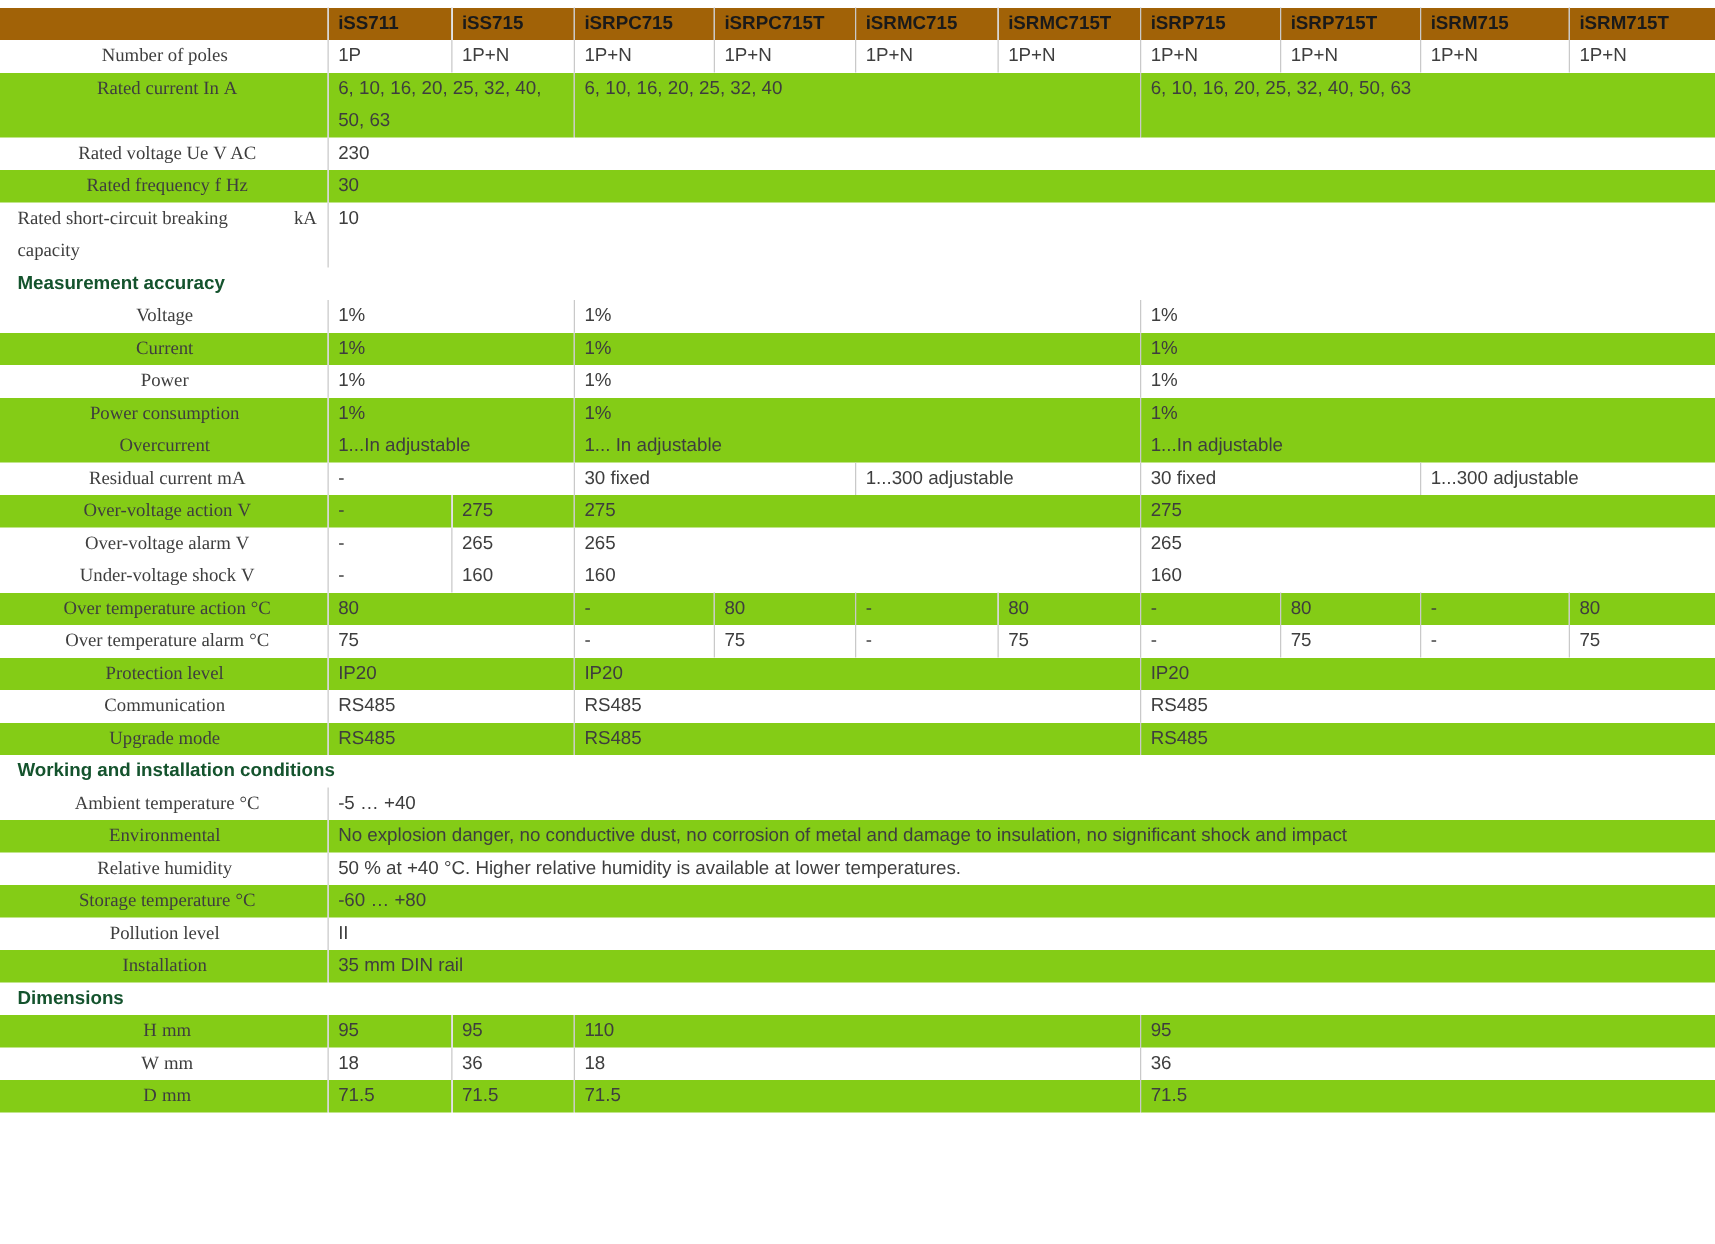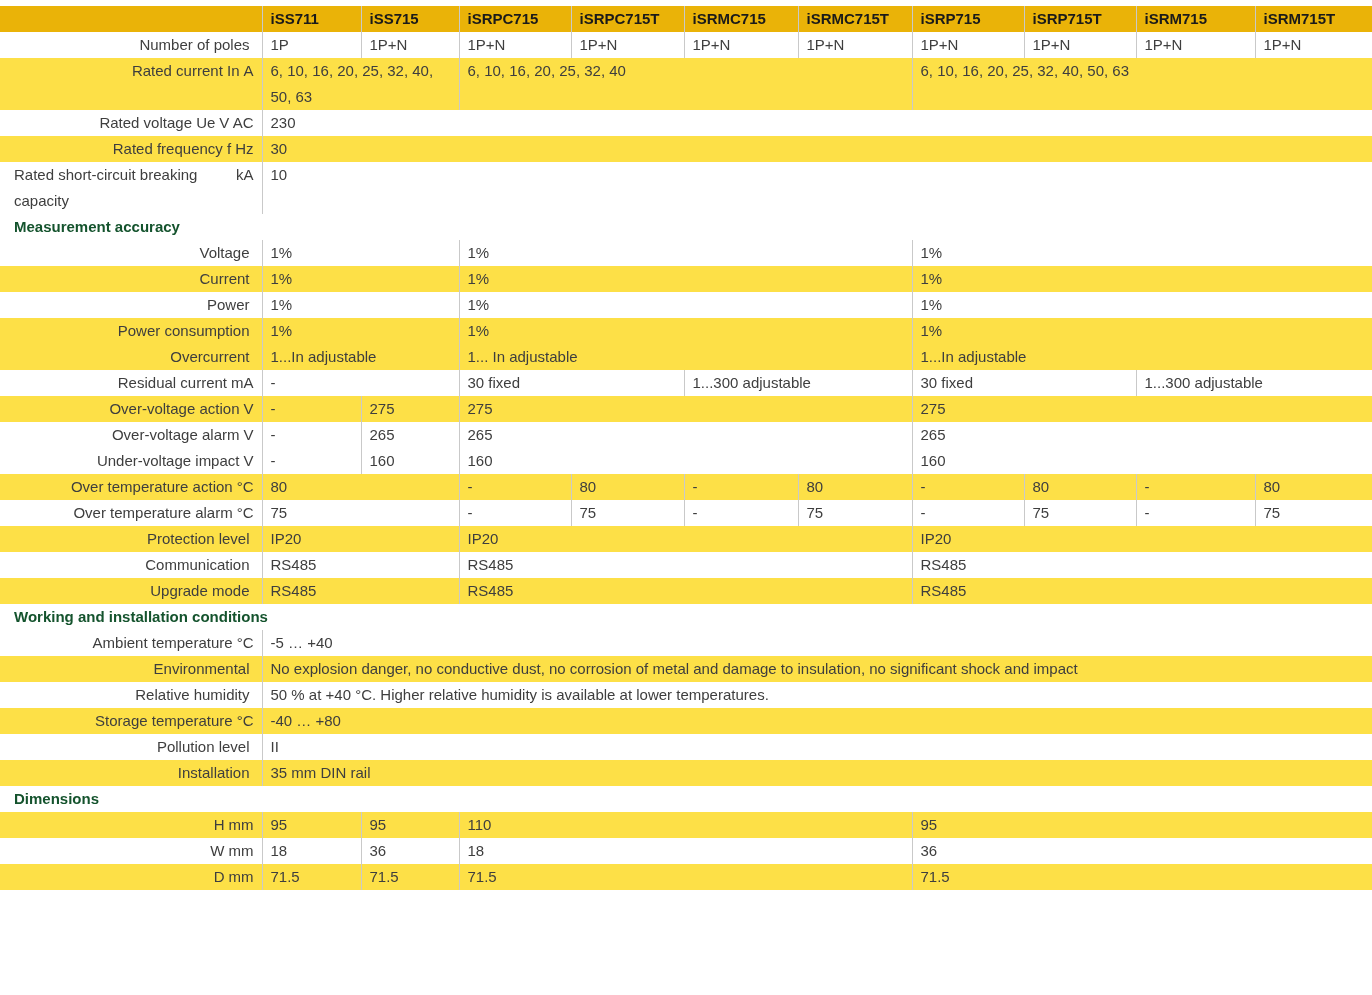--- a/index.html
+++ b/index.html
@@ -17,28 +17,28 @@
     color:#3e3e3e;
   }
   td{
     padding:0 8px;
     line-height:26px;
     vertical-align:top;
     overflow:hidden;
     word-wrap:break-word;
   }
   td + td{border-left:1px solid #c9c9c9;}
-  tr.shade{background:#fde047;}
-  tr.products{background:#eab308;}
+  tr.shade{background:#84cc16;}
+  tr.products{background:#a16207;}
   tr.products td{font-weight:bold;color:#1a1a1a;}
   td.label{padding-left:14px;}
   td.section{
     font-weight:bold;color:#14532d;border-left:none;
   }
-  .lw{display:flex;justify-content:flex-end;align-items:flex-start;}
+  .lw{display:flex;justify-content:center;align-items:flex-start;font-family:Liberation Serif, serif;}
   .nm{padding-right:4px;}
   .un{white-space:nowrap;text-align:right;}
 </style>
 </head>
 <body>
 
 <div class="page">
   <table class="spec">
     <colgroup id="cols">
         <col style="width: 262px;">
@@ -208,21 +208,21 @@
             </div>
           </td>
           <td colspan="1">-</td>
           <td colspan="1">265</td>
           <td colspan="4">265</td>
           <td colspan="4">265</td>
         </tr>
         <tr>
           <td class="label">
             <div class="lw">
-              <span class="nm">Under-voltage impact</span>
+              <span class="nm">Under-voltage shock</span>
               <span class="un">V</span>
             </div>
           </td>
           <td colspan="1">-</td>
           <td colspan="1">160</td>
           <td colspan="4">160</td>
           <td colspan="4">160</td>
         </tr>
         <tr class="shade">
           <td class="label">
@@ -316,21 +316,21 @@
           </td>
           <td colspan="10">50 % at +40 °C. Higher relative humidity is available at lower temperatures.</td>
         </tr>
         <tr class="shade">
           <td class="label">
             <div class="lw">
               <span class="nm">Storage temperature</span>
               <span class="un">°C</span>
             </div>
           </td>
-          <td colspan="10">-40 … +80</td>
+          <td colspan="10">-60 … +80</td>
         </tr>
         <tr>
           <td class="label">
             <div class="lw">
               <span class="nm">Pollution level</span>
             </div>
           </td>
           <td colspan="10">II</td>
         </tr>
         <tr class="shade">

